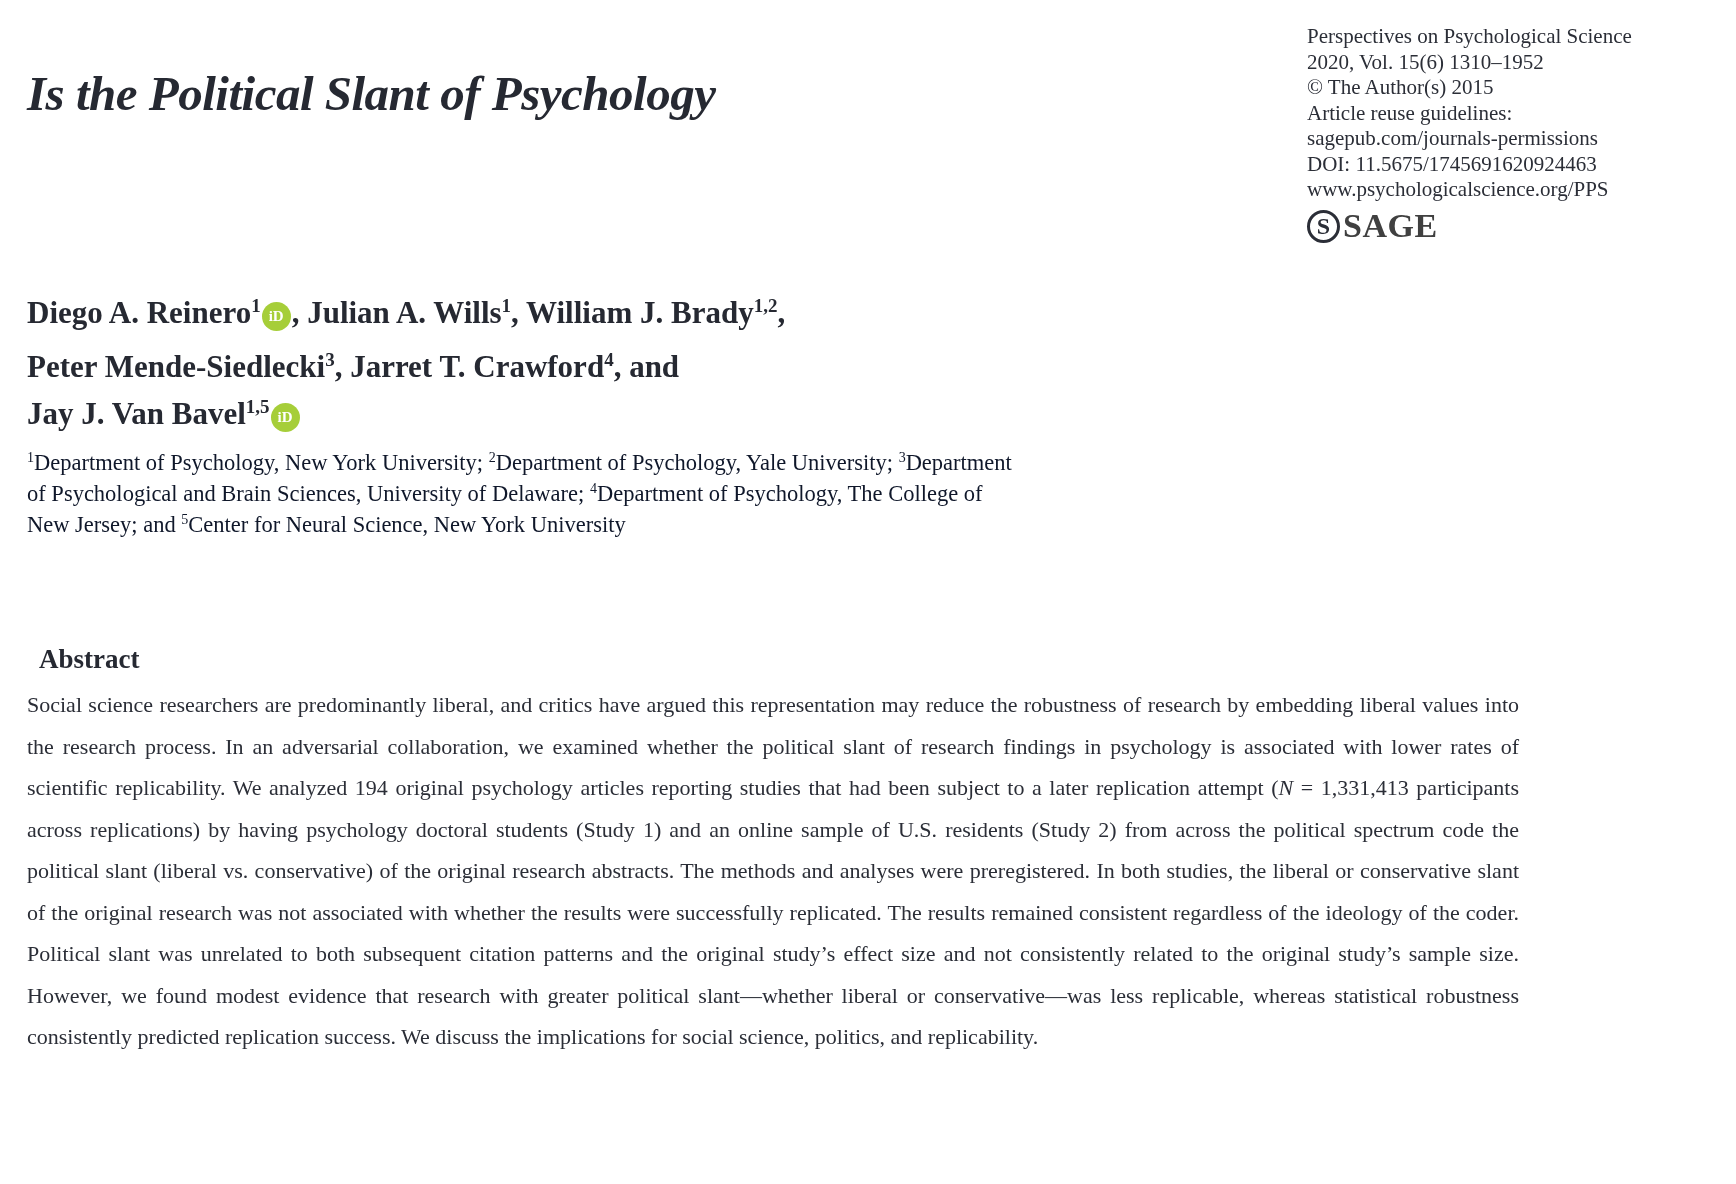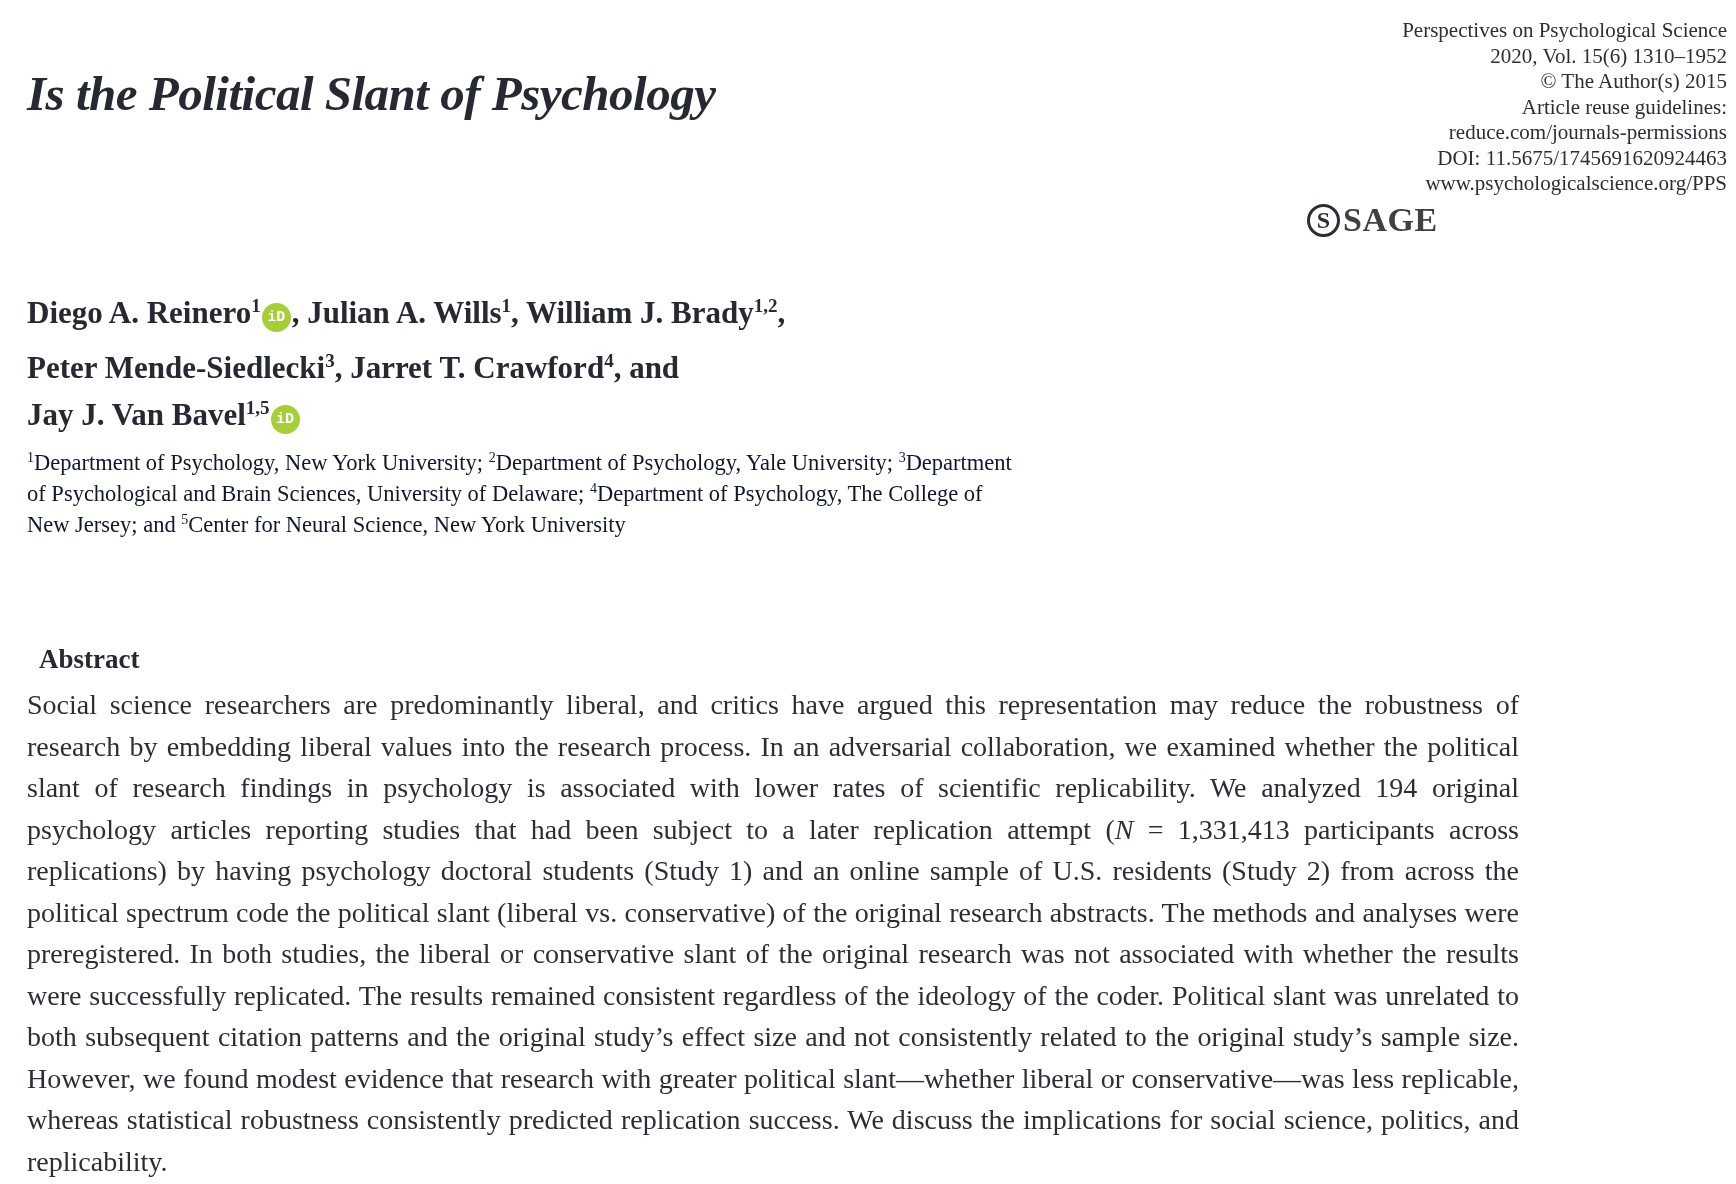--- a/index.html
+++ b/index.html
@@ -25,26 +25,25 @@
     font-weight: 700;
     color: #262932;
     letter-spacing: -0.5px;
     font-style: italic;
   }
 
   
   .journal-block {
     position: absolute;
     left: 1307px;
-    top: 18px;
+    top: 24px;
     width: 420px;
     font-size: 21px;
     line-height: 25.5px;
     color: #2b2e37;
-    text-align: right;
   }
   .sage-logo {
     margin-top: 7px;
     display: flex;
     align-items: center;
     gap: 3px;
   }
   .sage-circle {
     width: 33px;
     height: 33px;
@@ -78,21 +77,21 @@
     color: #262932;
   }
   .authors-block sup { font-size: 19px; line-height: 0; }
   .orcid-badge {
     display: inline-block;
     width: 29px;
     height: 29px;
     border-radius: 50%;
     background: #a6ce39;
     color: #ffffff;
-    font-family: Liberation Mono, monospace;
+    font-family: Liberation Serif, serif;
     font-weight: 700;
     font-size: 15px;
     line-height: 29px;
     text-align: center;
     vertical-align: 2px;
     margin: 12px 1px;
   }
 
   
   .affil-block {
@@ -113,21 +112,21 @@
     top: 644px;
     width: 1492px;
   }
   .abstract-heading {
     font-size: 27px;
     font-weight: 700;
     margin: 0 0 9px 12px;
     color: #262932;
   }
   .abstract-text {
-    font-size: 28px;
+    font-size: 22px;
     line-height: 41.5px;
     text-align: justify;
     margin: 0;
     color: #2b2e37;
   }
   .abstract-text .it { font-style: italic; }
 </style>
 </head>
 <body>
 
@@ -135,21 +134,21 @@
 
   <h1 class="title-block">
       <div>Is the Political Slant of Psychology</div>
     </h1>
 
   <div class="journal-block">
     <div>Perspectives on Psychological Science</div>
     <div>2020, Vol. 15(6) 1310–1952</div>
     <div>© The Author(s) 2015</div>
     <div>Article reuse guidelines:</div>
-    <div>reduce.com/journals-permissions</div>
+    <div>sagepub.com/journals-permissions</div>
     <div>DOI: 11.5675/1745691620924463</div>
     <div>www.psychologicalscience.org/PPS</div>
     <div class="sage-logo">
       <span class="sage-circle">S</span>
       <span class="sage-word">SAGE</span>
     </div>
   </div>
 
   <div class="authors-block"><span>Diego A. Reinero</span><sup>1</sup><span class="orcid-badge">iD</span><span>, </span><span>Julian A. Wills</span><sup>1</sup><span>, </span><span>William J. Brady</span><sup>1,2</sup><span>,</span><br><span>Peter Mende-Siedlecki</span><sup>3</sup><span>, </span><span>Jarret T. Crawford</span><sup>4</sup><span>, and</span><br><span>Jay J. Van Bavel</span><sup>1,5</sup><span class="orcid-badge">iD</span></div>
 

